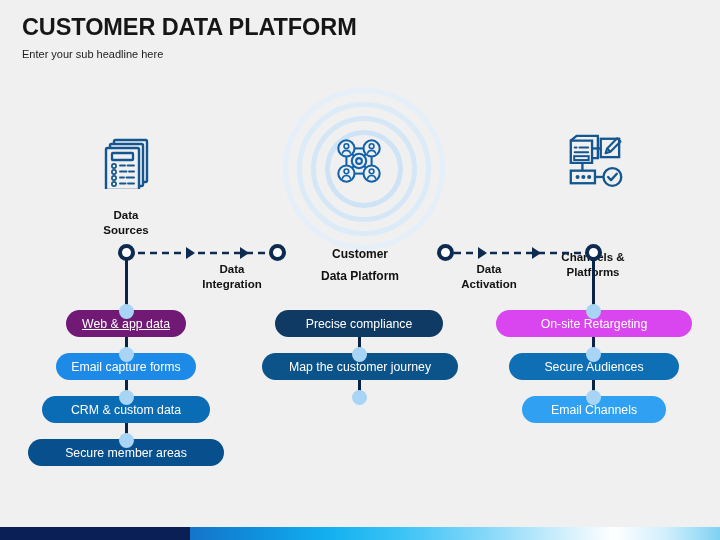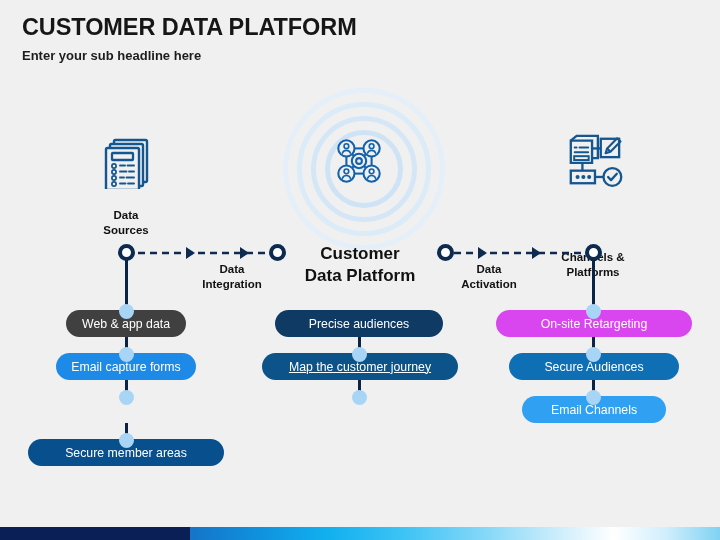--- a/index.html
+++ b/index.html
@@ -31,22 +31,22 @@
     font-size: 23.5px;
     font-weight: bold;
     color: #161616;
     letter-spacing: -0.1px;
     white-space: nowrap;
   }
   #subtitle {
     position: absolute;
     left: 22px;
     top: 48px;
-    font-size: 13px;
-    font-weight: bold;
+    font-size: 11px;
+    font-weight: normal;
     color: #1c1c1c;
     white-space: nowrap;
   }
 
   
   .abs { position: absolute; }
 
   
   .col-label {
     position: absolute;
@@ -55,21 +55,21 @@
     font-weight: bold;
     color: #111111;
     line-height: 15px;
     white-space: pre-line;
   }
 
   
   #center-label {
     position: absolute;
     text-align: center;
-    font-size: 17px;
+    font-size: 12px;
     font-weight: bold;
     color: #111111;
     line-height: 22px;
     white-space: pre-line;
     left: 285px;
     top: 243px;
     width: 150px;
   }
 
   
@@ -316,37 +316,38 @@
 
   <div class="ring-node" style="left:437px; top:244px;"></div>
 
   <div class="ring-node" style="left:585px; top:244px;"></div>
   <div class="stem" style="left:592.2px; top:260px; height:56px;"></div>
 
   <div class="stem" style="left:125.2px; top:337px; height:23px;"></div>
   <div class="stem" style="left:125.2px; top:380px; height:23px;"></div>
   <div class="stem" style="left:125.2px; top:423px; height:23px;"></div>
 
-  <div class="pill" style="left:66px; top:310px; width:120px; background:#404040;">Web &amp; app data</div>
+  <div class="pill" style="left:66px; top:310px; width:120px; background:#701a75;text-decoration:underline;">Web &amp; app data</div>
   <div class="pill-node" style="left:118.7px; top:304px;"></div>
 
   <div class="pill" style="left:56px; top:353px; width:140px; background:#1e8ae8;">Email capture forms</div>
   <div class="pill-node" style="left:118.7px; top:347px;"></div>
 
+  <div class="pill" style="left:42px; top:396px; width:168px; background:#0a6cb4;">CRM &amp; custom data</div>
   <div class="pill-node" style="left:118.7px; top:390px;"></div>
 
   <div class="pill" style="left:28px; top:439px; width:196px; background:#084f8e;">Secure member areas</div>
   <div class="pill-node" style="left:118.7px; top:433px;"></div>
 
   <div class="stem" style="left:358.2px; top:337px; height:23px;"></div>
   <div class="stem" style="left:358.2px; top:380px; height:23px;"></div>
 
-  <div class="pill" style="left:275px; top:310px; width:168px; background:#0e3a63;">Precise audiences</div>
-
-  <div class="pill" style="left:262px; top:353px; width:196px; background:#0c5389;text-decoration:underline;">Map the customer journey</div>
+  <div class="pill" style="left:275px; top:310px; width:168px; background:#0e3a63;">Precise compliance</div>
+
+  <div class="pill" style="left:262px; top:353px; width:196px; background:#0c5389;">Map the customer journey</div>
   <div class="pill-node" style="left:351.7px; top:347px;"></div>
 
   <div class="pill-node" style="left:351.7px; top:390px;"></div>
 
   <div class="stem" style="left:592.2px; top:337px; height:23px;"></div>
   <div class="stem" style="left:592.2px; top:380px; height:23px;"></div>
 
   <div class="pill" style="left:496px; top:310px; width:196px; background:#d946ef;">On-site Retargeting</div>
   <div class="pill-node" style="left:585.7px; top:304px;"></div>
 

